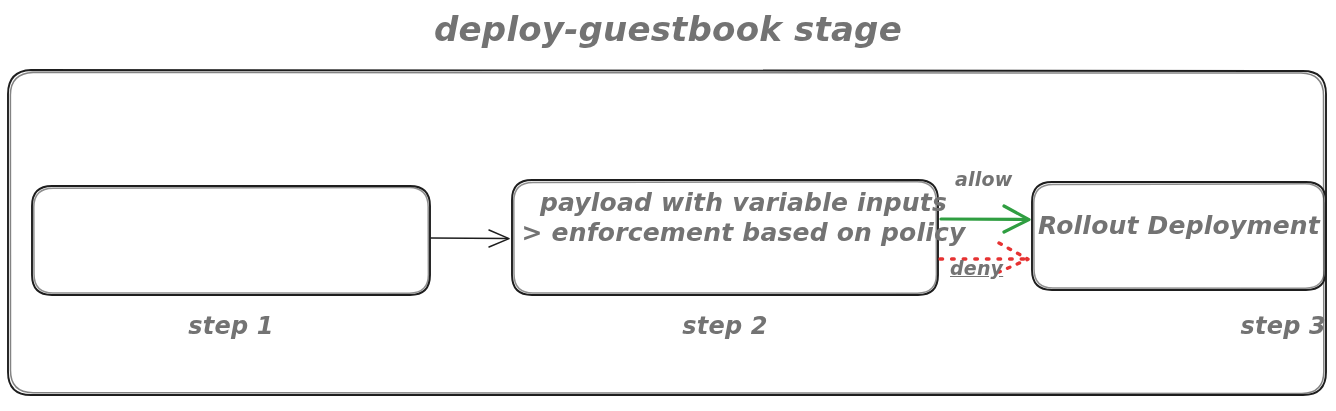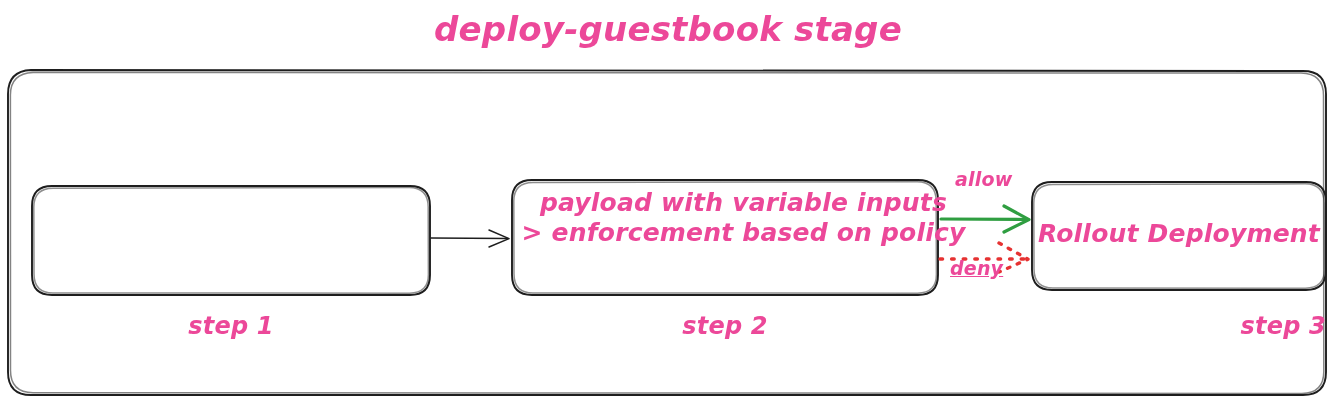--- a/index.html
+++ b/index.html
@@ -27,21 +27,21 @@
     width: 1336px;
     height: 411px;
     pointer-events: none;
   }
 
   
   .hand {
     font-family: "DejaVu Sans", sans-serif;
     font-style: italic;
     font-weight: 600;
-    color: #ec4899;
+    color: #737373;
     letter-spacing: 0.2px;
     white-space: nowrap;
   }
 
   #diagram-title {
     position: absolute;
     left: 0;
     top: 8px;
     width: 1336px;
     text-align: center;
@@ -64,21 +64,21 @@
     width: 398px;
   }
   #step2-text {
     left: 484px;
     top: 188px;
     width: 507px;
     padding-left: 6px;
   }
   #step3-text {
     left: 1032px;
-    top: 219px;
+    top: 211px;
     width: 294px;
   }
 
   
   .step-caption {
     position: absolute;
     text-align: center;
     font-size: 24px;
     line-height: 28px;
   }

